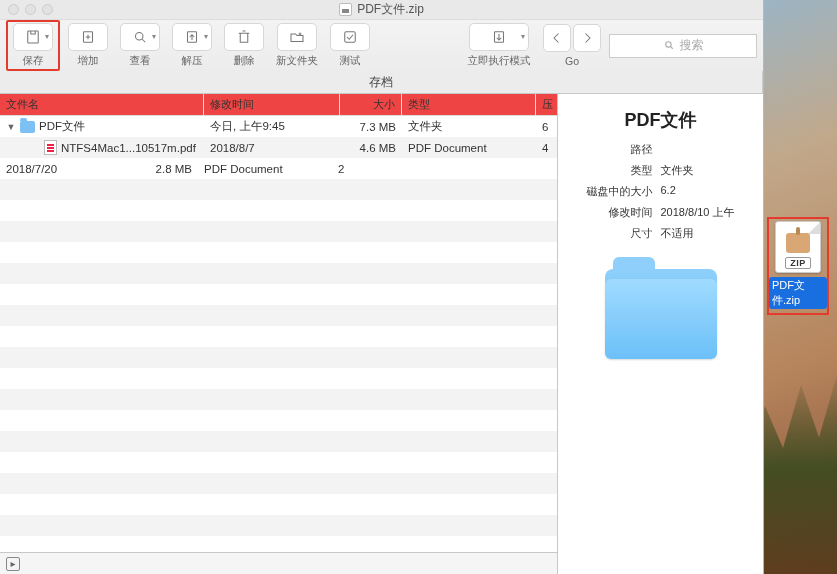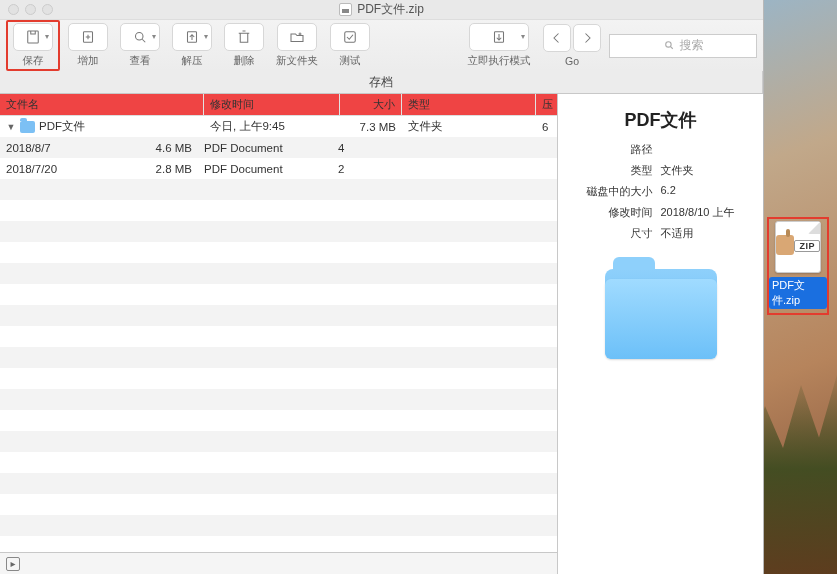--- a/index.html
+++ b/index.html
@@ -111,21 +111,21 @@
   .pv-folder .back { position:absolute; inset:0; background:linear-gradient(#8ed0fb,#66b9f6); border-radius:8px; }
   .pv-folder .tab2 { position:absolute; top:-12px; left:8px; width:42px; height:14px; background:#8ed0fb; border-radius:6px 6px 0 0; }
   .pv-folder .front { position:absolute; left:0; right:0; bottom:0; top:10px; background:linear-gradient(#a0dbff,#6cc0f8); border-radius:6px; box-shadow:0 1px 2px rgba(0,0,0,.15);}
 
   
   .desk-icon {
     position:absolute; right:8px; top:217px; width:62px;
     display:flex; flex-direction:column; align-items:center;
     border:2px solid #e33c2e; padding:2px 0 4px 0;
   }
-  .zip-ico { width:46px; height:52px; background:#fff; border:1px solid #ccc; border-radius:3px; position:relative; display:flex; flex-direction:row; align-items:center; justify-content:flex-end; box-shadow:0 1px 2px rgba(0,0,0,.2);}
+  .zip-ico { width:46px; height:52px; background:#fff; border:1px solid #ccc; border-radius:3px; position:relative; display:flex; flex-direction:column; align-items:center; justify-content:flex-end; box-shadow:0 1px 2px rgba(0,0,0,.2);}
   .zip-ico:before { content:""; position:absolute; top:0; right:0; width:12px; height:12px; background:linear-gradient(135deg,#fff 49%, #ddd 51%); border-bottom-left-radius:2px;}
   .zip-body { width:24px; height:20px; background:#d9a774; border-radius:3px; margin-bottom:4px; position:relative;}
   .zip-body:after{content:"";position:absolute;left:10px;top:-6px;width:4px;height:8px;background:#b88a56;border-radius:2px;}
   .zip-label { font-size:9px; font-weight:700; background:#fff; border:1px solid #999; padding:0 4px; border-radius:2px; margin-bottom:3px; letter-spacing:.5px;}
   .desk-name { font-size:11px; color:#fff; background:#1a6fe0; padding:1px 3px; border-radius:3px; margin-top:4px;}
 </style>
 </head>
 <body>
 
 <div class="trees"></div>
@@ -264,20 +264,26 @@
               <span class="tri">▼</span>
               <span class="folder-ico"></span>
               <span>PDF文件</span>
             </div>
             <div class="cell date">今日, 上午9:45</div>
             <div class="cell size">7.3 MB</div>
             <div class="cell kind">文件夹</div>
             <div class="cell ext">6</div>
           </div>
           <div class="row">
+            <div class="cell name">
+              <span class="indent"></span>
+              <span class="tri"></span>
+              <span class="pdf-ico"></span>
+              <span>NTFS4Mac1...10517m.pdf</span>
+            </div>
             <div class="cell date">2018/8/7</div>
             <div class="cell size">4.6 MB</div>
             <div class="cell kind">PDF Document</div>
             <div class="cell ext">4</div>
           </div>
           <div class="row">
             <div class="cell date">2018/7/20</div>
             <div class="cell size">2.8 MB</div>
             <div class="cell kind">PDF Document</div>
             <div class="cell ext">2</div>

